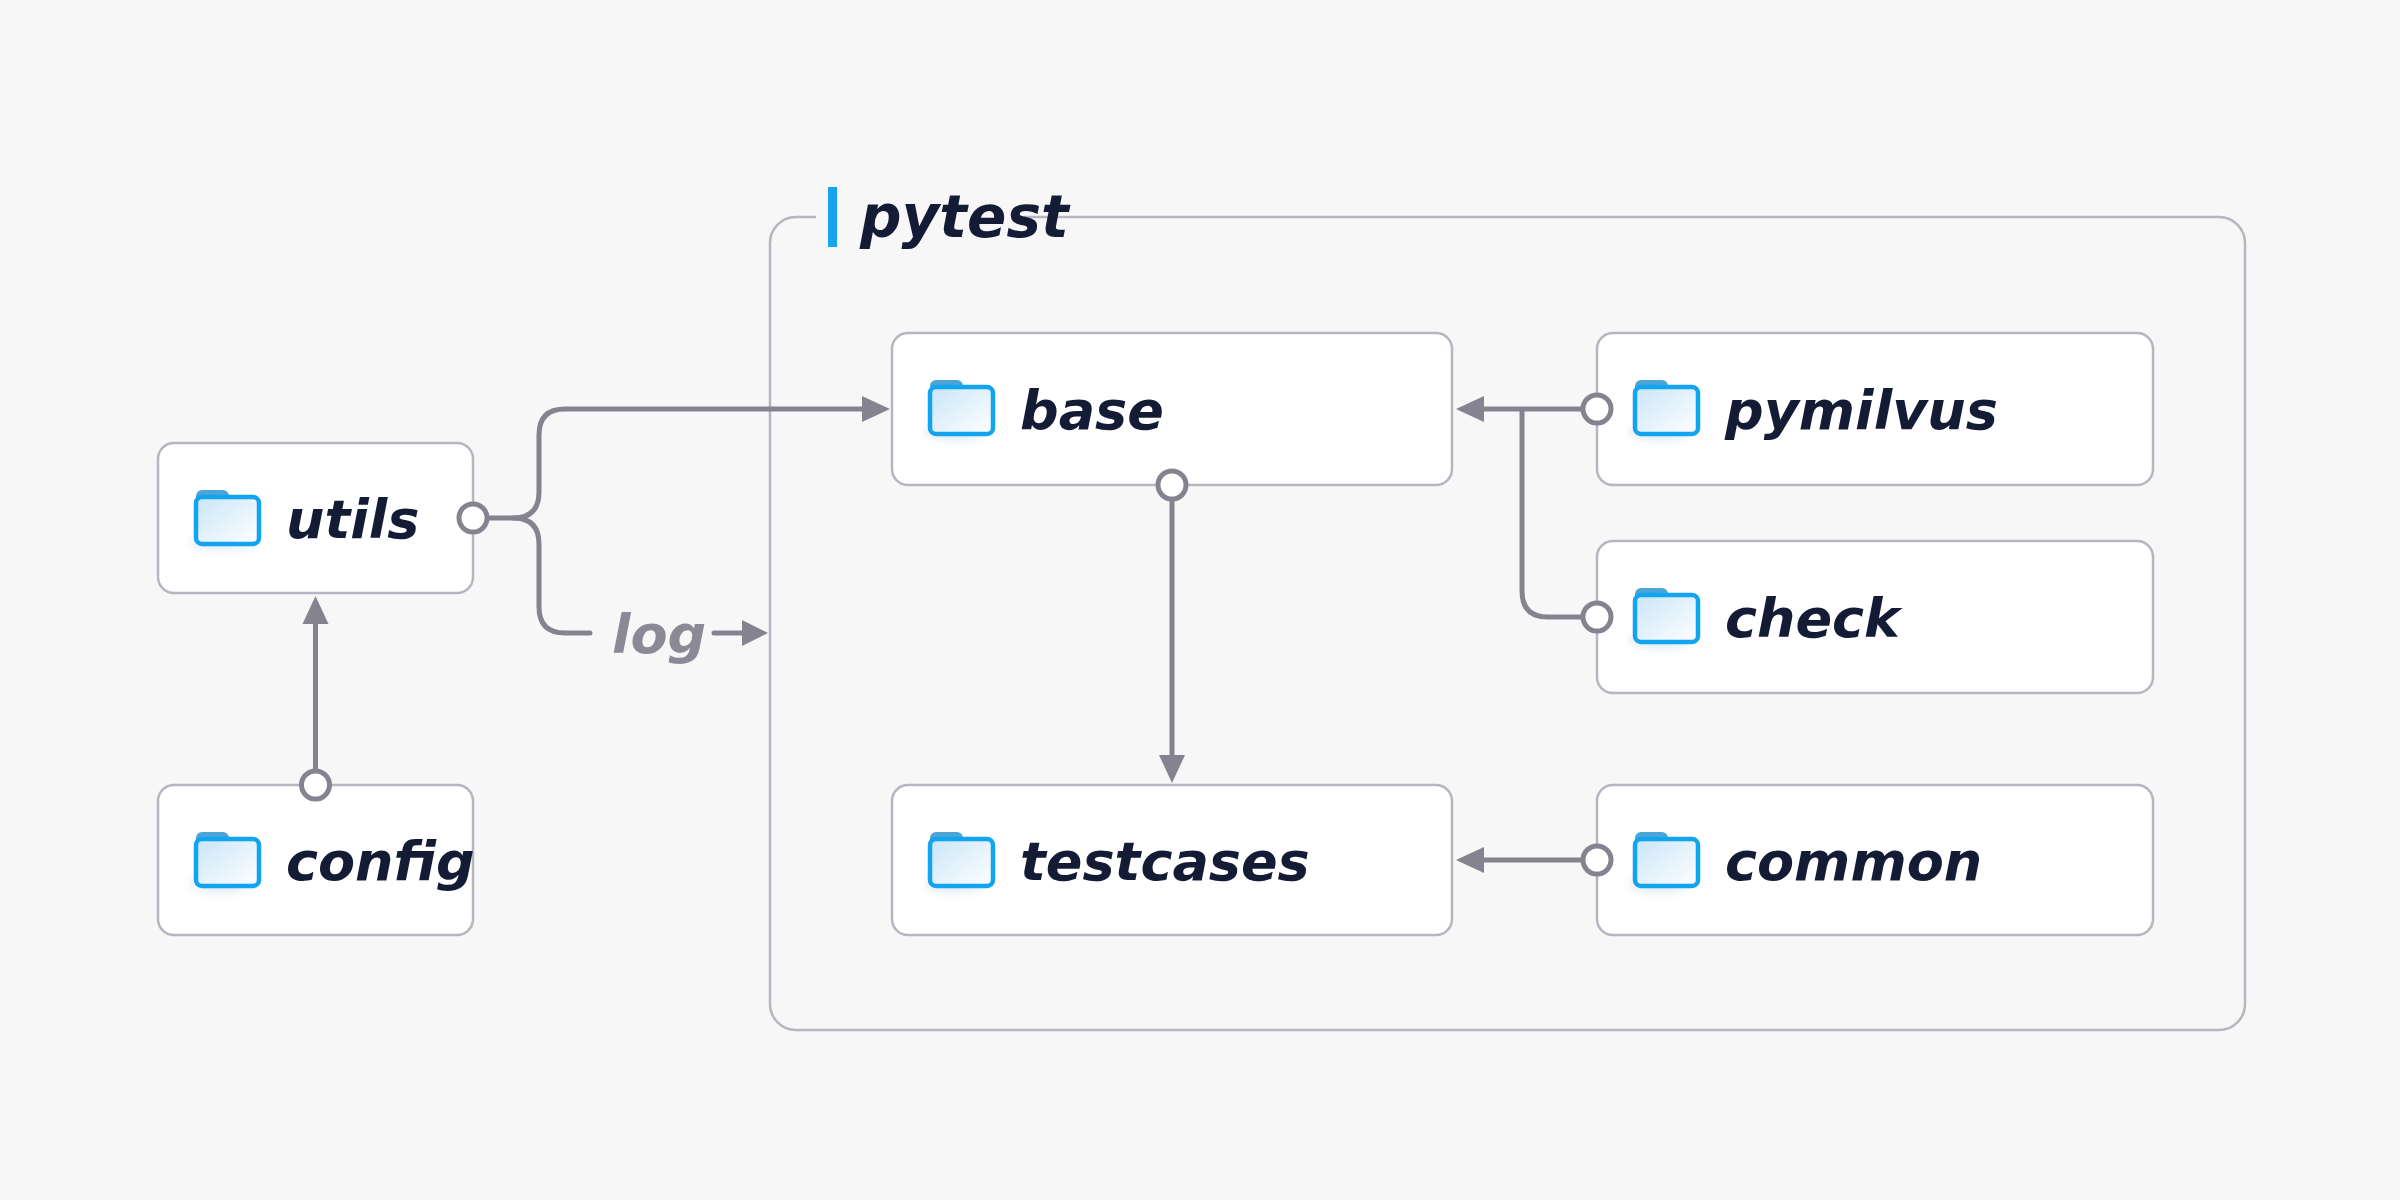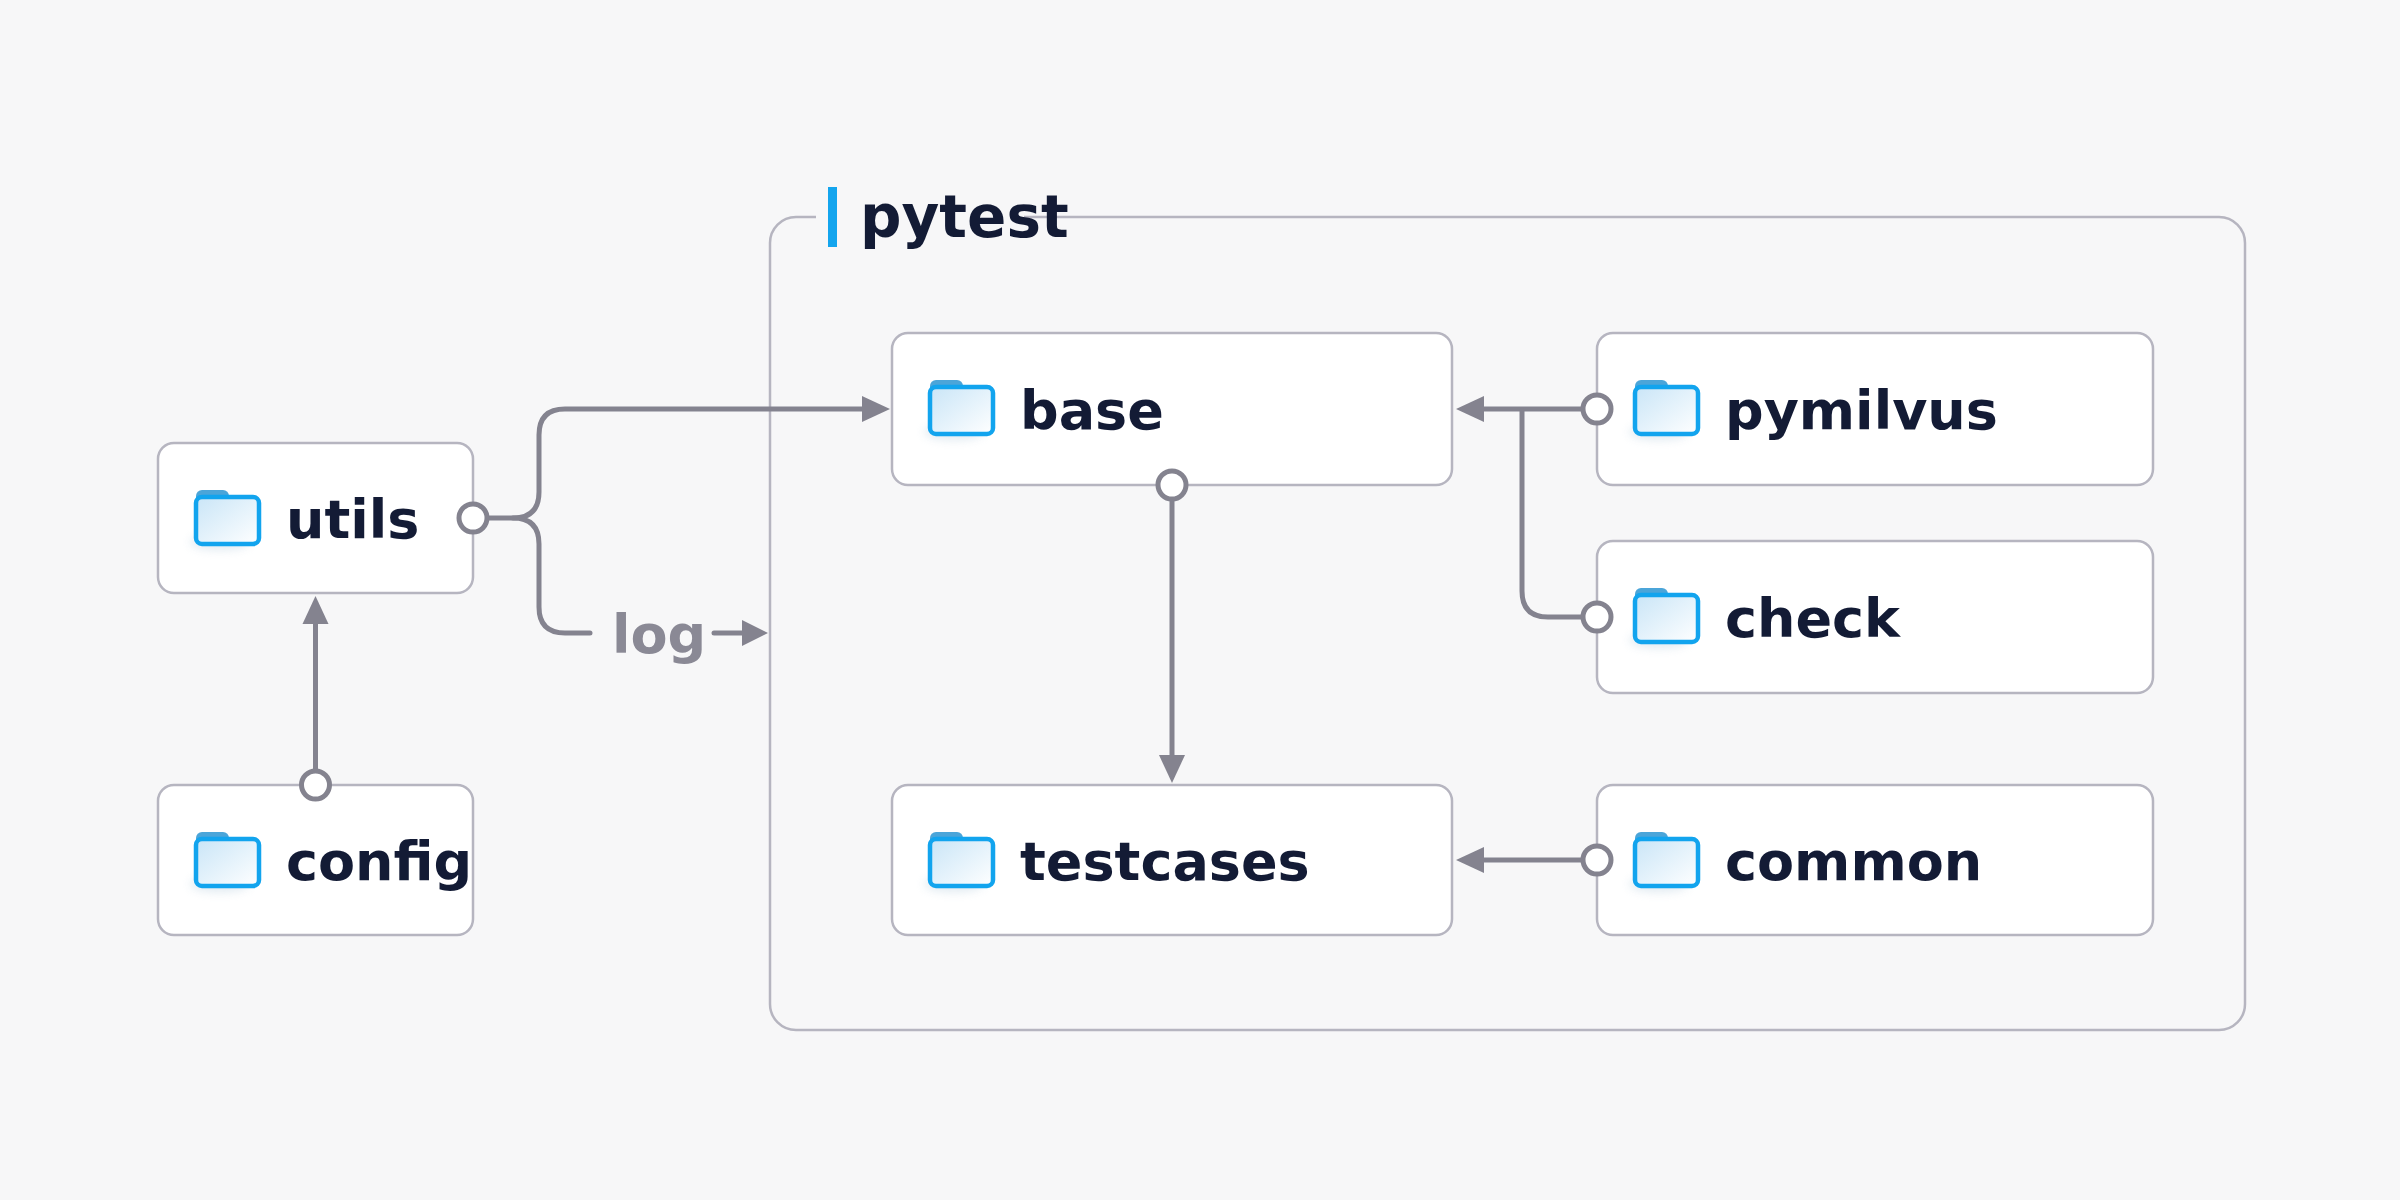--- a/index.html
+++ b/index.html
@@ -6,20 +6,21 @@
     margin: 0;
     padding: 0;
     background: #f7f7f8;
   }
   .stage {
     width: 2400px;
     height: 1200px;
     position: relative;
     background: #f7f7f8;
     overflow: hidden;
+    font-style: italic;
   }
   svg { display: block; }
   .node-rect {
     fill: #ffffff;
     stroke: #b6b5c0;
     stroke-width: 2.5;
   }
   .group-rect {
     fill: none;
     stroke: #b6b5c0;

